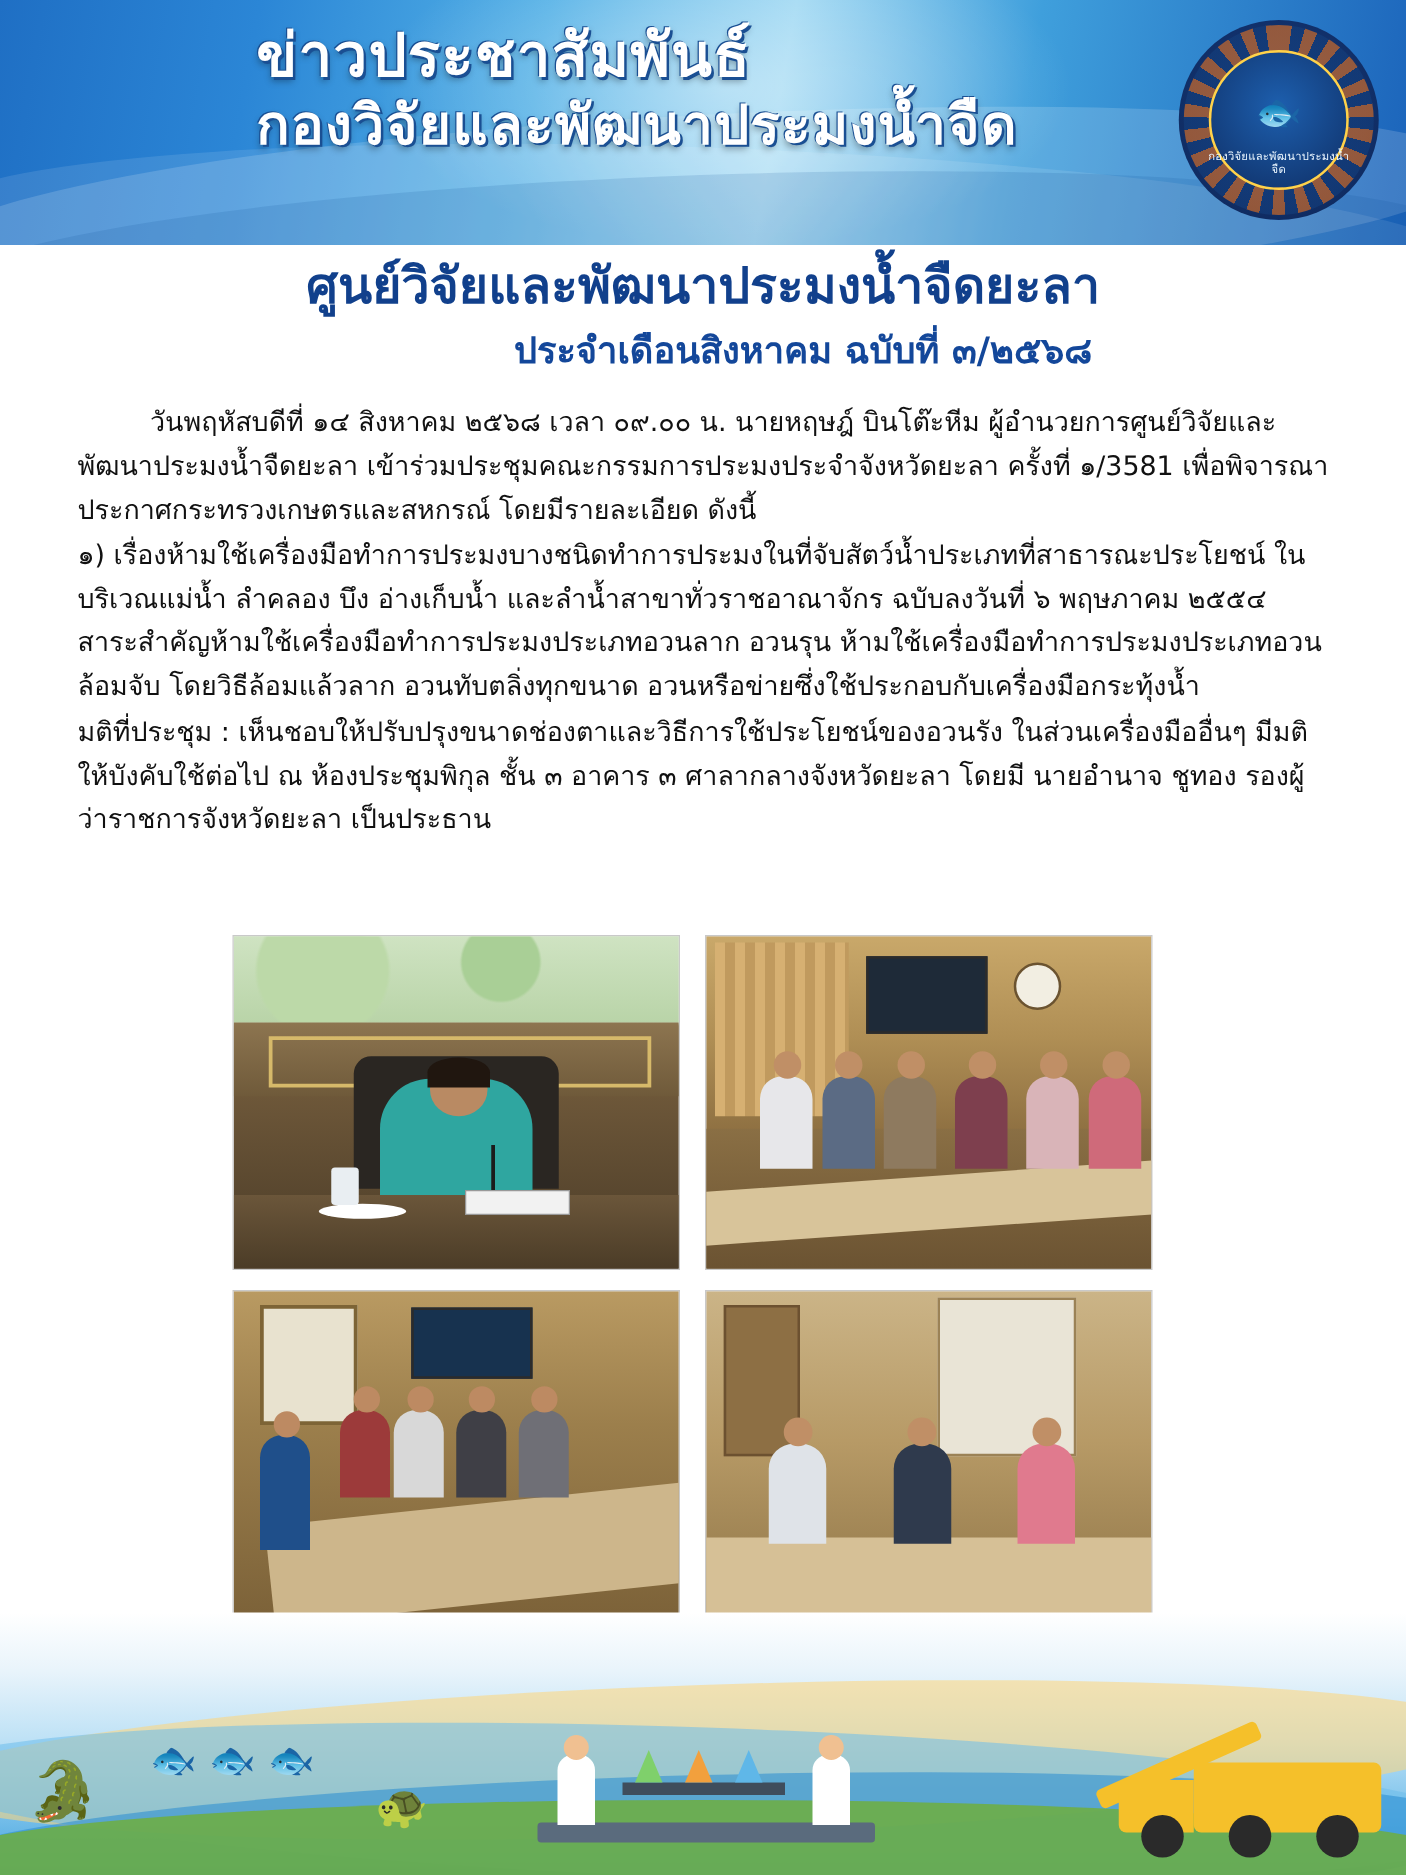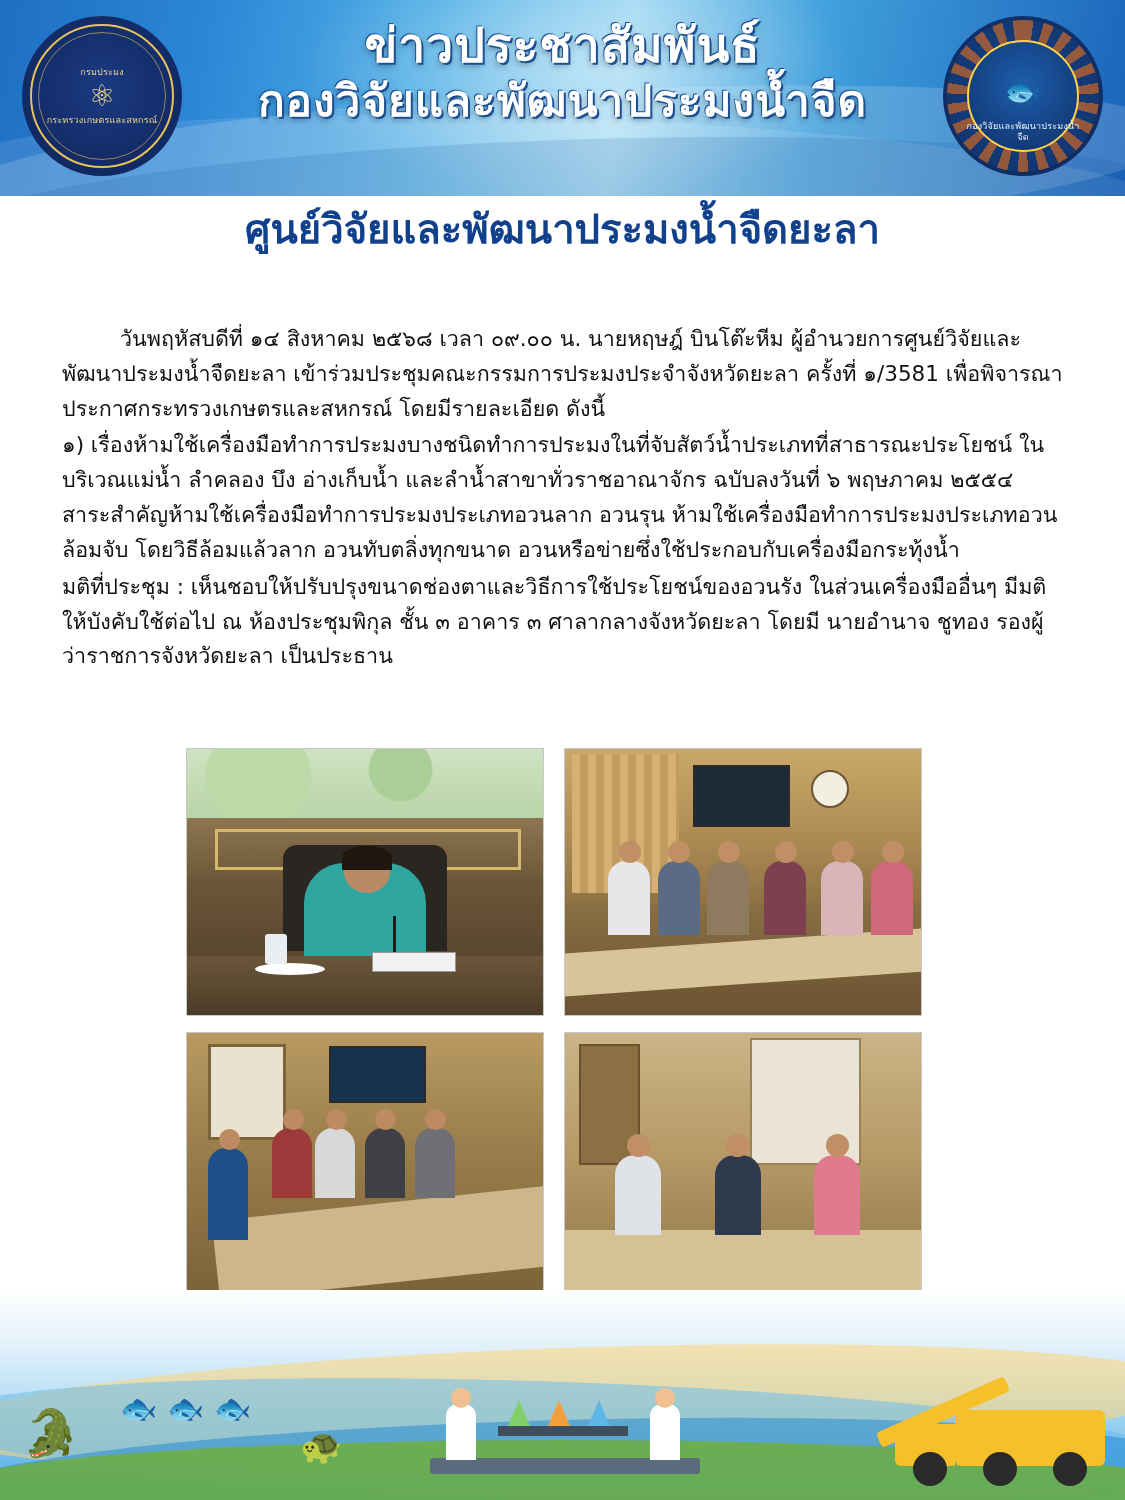--- a/index.html
+++ b/index.html
@@ -90,21 +90,20 @@
   .logo .fish {
     position:absolute; left:50%; top:46%;
     transform: translate(-50%,-50%);
     font-size: 30px; color:#bfe6ff;
   }
 
   .header-title {
     position: absolute;
     left: 205px; top: 18px;
     width: 715px;
-    text-align: center;
     color: #ffffff;
     text-shadow: 2px 2px 0 #1a4f93, -1px -1px 0 #1a4f93, 0 3px 6px rgba(0,0,0,.35);
   }
   .header-title .l1 { font-size: 48px; font-weight: bold; letter-spacing: 1px; line-height: 1.15; }
   .header-title .l2 { font-size: 44px; font-weight: bold; letter-spacing: 1px; line-height: 1.2; margin-top: 2px; }
 
   
   .doc-title {
     position: absolute;
     left: 0; top: 205px;
@@ -290,47 +289,39 @@
 <body>
 
 <div class="page">
 
   <div class="header">
     <div class="glow"></div>
     <div class="wave w1"></div>
     <div class="wave w2"></div>
     <div class="wave w3"></div>
 
-    <div class="logo left">
-      <div class="ring"></div>
-      <div class="ring2"></div>
-      <div class="emblem">
-        <div>กรมประมง</div>
-        <div style="font-size:30px;line-height:1;margin:4px 0;">⚛</div>
-        <div>กระทรวงเกษตรและสหกรณ์</div>
-      </div>
-    </div>
 
     <div class="header-title">
       <div class="l1">ข่าวประชาสัมพันธ์</div>
       <div class="l2">กองวิจัยและพัฒนาประมงน้ำจืด</div>
     </div>
 
     <div class="logo right">
       <div class="gear"></div>
       <div class="inner-disc"></div>
       <div class="fish">🐟</div>
       <div class="emblem" style="top:72%;">
         <div>กองวิจัยและพัฒนาประมงน้ำจืด</div>
       </div>
     </div>
   </div>
 
   <div class="doc-title">
     <div class="main">ศูนย์วิจัยและพัฒนาประมงน้ำจืดยะลา</div>
+    <div class="sub">ประจำเดือนสิงหาคม ฉบับที่ ๓/๒๕๖๘</div>
   </div>
 
   <div class="body-text">
     <p class="indent">วันพฤหัสบดีที่ ๑๔ สิงหาคม ๒๕๖๘ เวลา ๐๙.๐๐ น. นายหฤษฎ์ บินโต๊ะหีม ผู้อำนวยการศูนย์วิจัยและพัฒนาประมงน้ำจืดยะลา เข้าร่วมประชุมคณะกรรมการประมงประจำจังหวัดยะลา ครั้งที่ ๑/3581 เพื่อพิจารณา ประกาศกระทรวงเกษตรและสหกรณ์ โดยมีรายละเอียด ดังนี้</p>
     <p>๑) เรื่องห้ามใช้เครื่องมือทำการประมงบางชนิดทำการประมงในที่จับสัตว์น้ำประเภทที่สาธารณะประโยชน์ ในบริเวณแม่น้ำ ลำคลอง บึง อ่างเก็บน้ำ และลำน้ำสาขาทั่วราชอาณาจักร ฉบับลงวันที่ ๖ พฤษภาคม ๒๕๕๔ สาระสำคัญห้ามใช้เครื่องมือทำการประมงประเภทอวนลาก อวนรุน ห้ามใช้เครื่องมือทำการประมงประเภทอวนล้อมจับ โดยวิธีล้อมแล้วลาก อวนทับตลิ่งทุกขนาด อวนหรือข่ายซึ่งใช้ประกอบกับเครื่องมือกระทุ้งน้ำ</p>
     <p>มติที่ประชุม : เห็นชอบให้ปรับปรุงขนาดช่องตาและวิธีการใช้ประโยชน์ของอวนรัง ในส่วนเครื่องมืออื่นๆ มีมติให้บังคับใช้ต่อไป ณ ห้องประชุมพิกุล ชั้น ๓ อาคาร ๓ ศาลากลางจังหวัดยะลา โดยมี นายอำนาจ ชูทอง รองผู้ว่าราชการจังหวัดยะลา เป็นประธาน</p>
   </div>
 
   <div class="photos">
 

